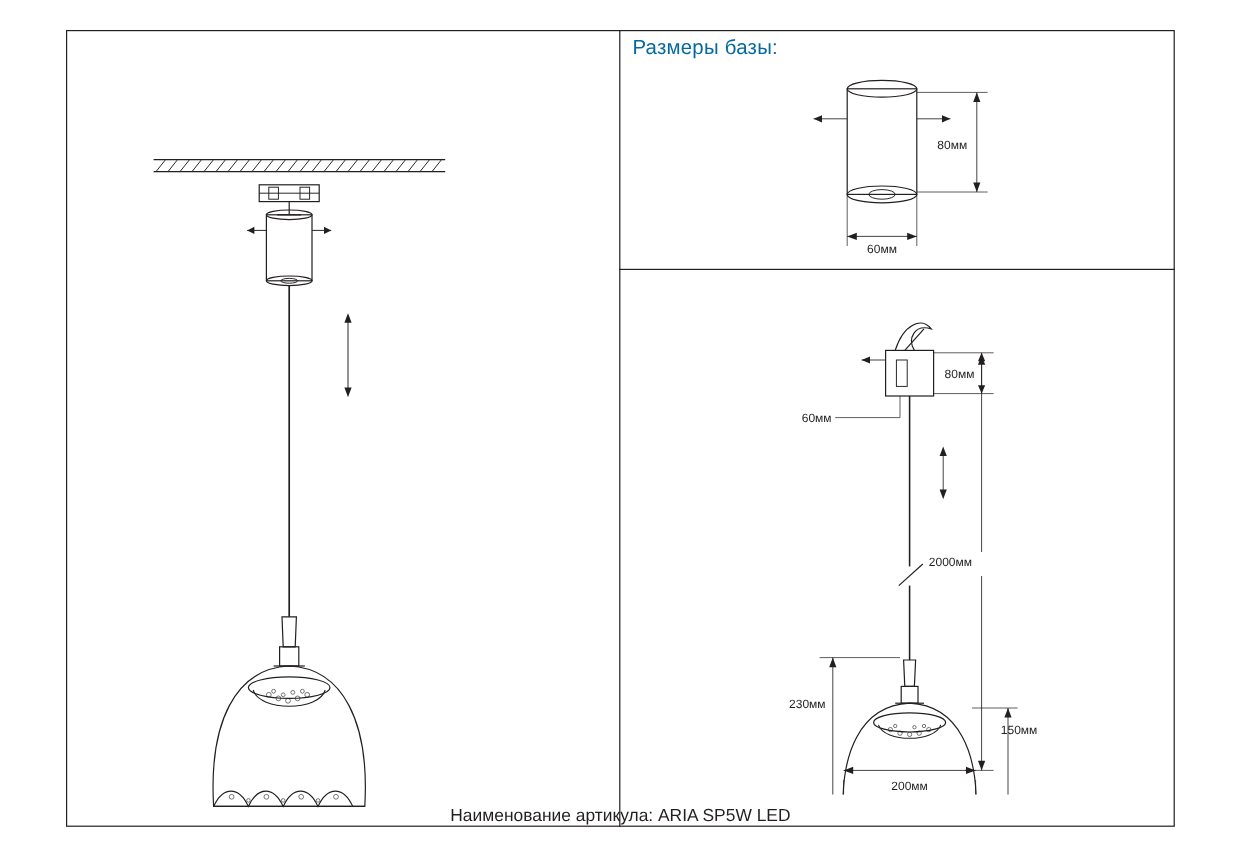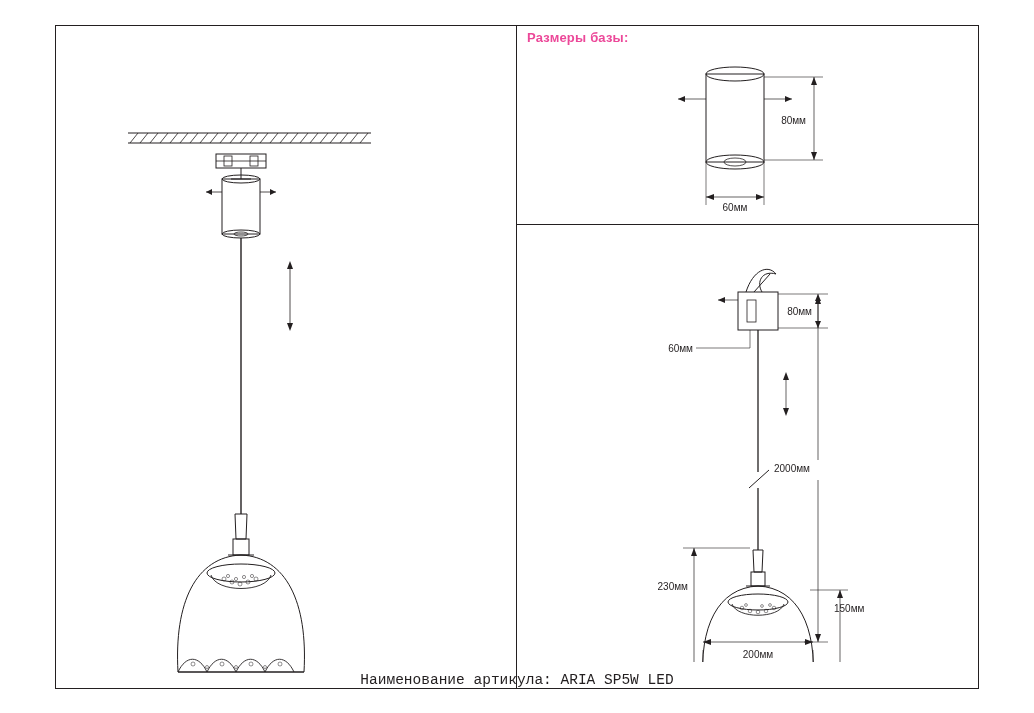--- a/index.html
+++ b/index.html
@@ -40,38 +40,37 @@
   .divider-h {
     position: absolute;
     left: 516px;
     top: 224px;
     width: 463px;
     height: 1px;
     background: #231f20;
   }
   .panel-title {
     position: absolute;
-    font-weight: bold;
-    font-size: 13px;
-    color: #ec4899;
+    font-weight: normal;
+    font-size: 17px;
+    color: #0369a1;
     letter-spacing: 0.2px;
     white-space: nowrap;
   }
   #title-base { left: 527px; top: 30px; }
   #title-overall { left: 527px; top: 236px; }
 
   .footer-label {
     position: absolute;
     left: 0;
     top: 672px;
     width: 1034px;
     text-align: center;
     font-size: 14.5px;
     color: #231f20;
-    font-family: Liberation Mono, monospace;
   }
 
   svg { display: block; }
   .ln { stroke: #231f20; fill: none; }
   .dim-txt-big {
     font-family: "Liberation Sans", sans-serif;
     font-size: 10px;
     fill: #231f20;
   }
 </style>

